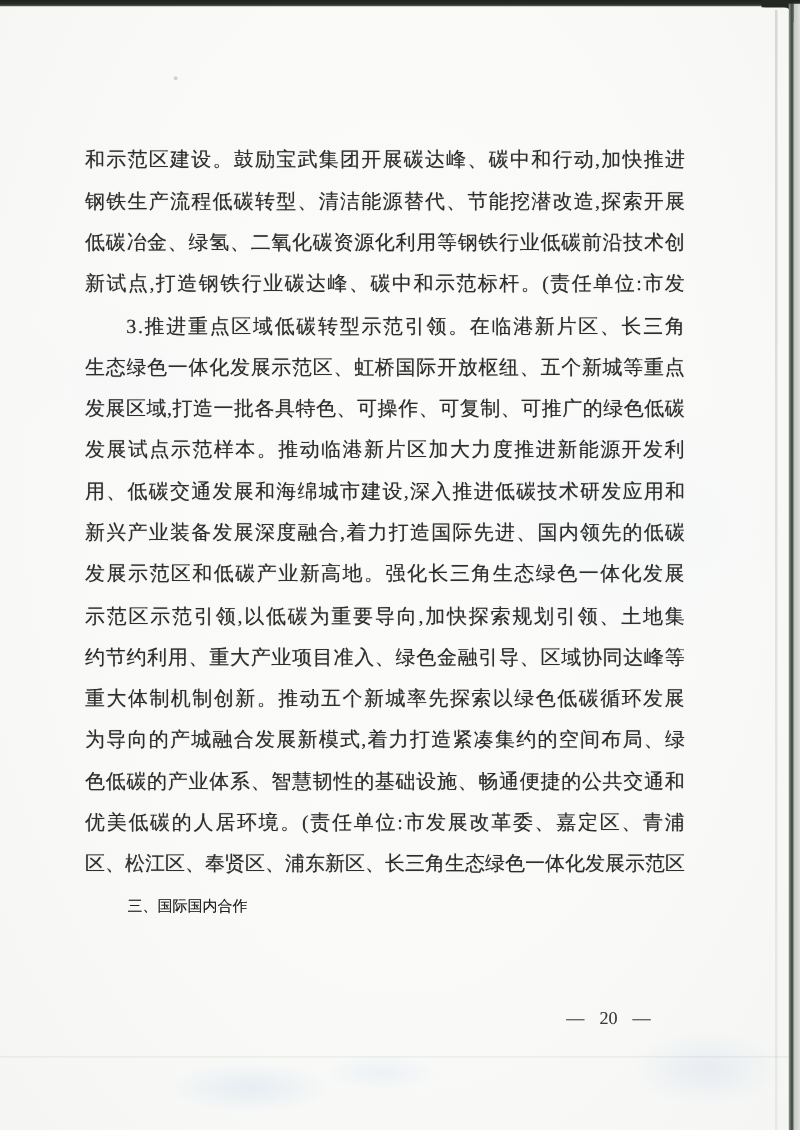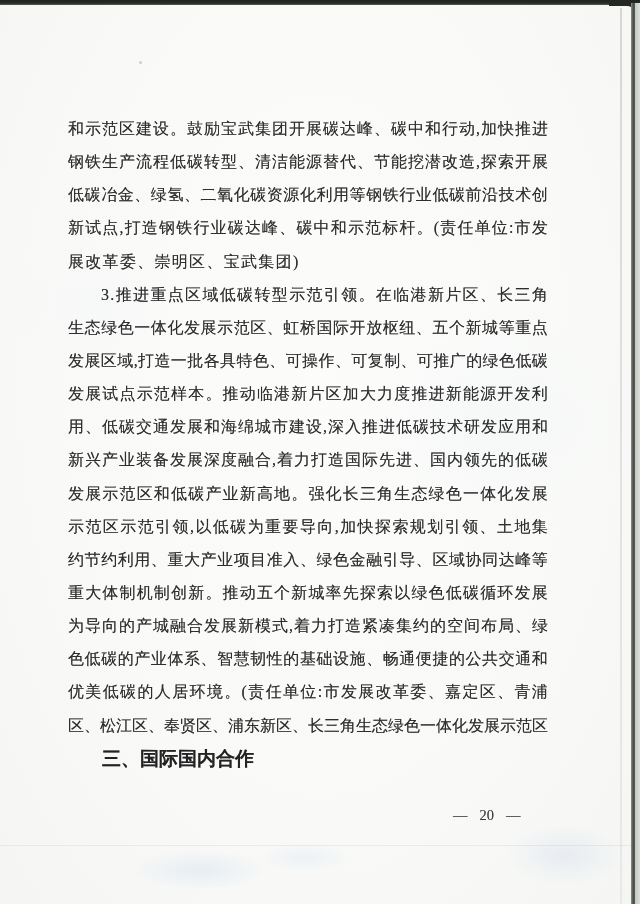--- a/index.html
+++ b/index.html
@@ -30,22 +30,22 @@
     radial-gradient(ellipse 200px 150px at 500px 420px, rgba(225,232,240,0.16), transparent 75%),
     radial-gradient(ellipse 120px 90px at 95px 305px, rgba(228,232,238,0.13), transparent 75%);}
   
   .text-block{position:absolute;top:112px;left:68px;width:480px;
     color:#2e2e2e;font-size:16px;text-shadow:0 0 0.6px rgba(46,46,46,0.55);}
   .line{height:33.15px;line-height:33.15px;white-space:nowrap;}
   .line.full{display:flex;justify-content:space-between;align-items:center;}
   .line.indent{padding-left:33px;}
   .line.end{letter-spacing:1.3px;}
   .heading{height:33.15px;line-height:33.15px;margin:0;padding-left:34px;
-    font-family:"DejaVu Sans","Liberation Sans",sans-serif;font-weight:bold;
-    font-size:19px;color:#232323;text-shadow:0 0 0.5px rgba(35,35,35,0.5);}
+    font-family:"DejaVu Sans","Liberation Sans",sans-serif;font-weight:normal;
+    font-size:12px;color:#232323;text-shadow:0 0 0.5px rgba(35,35,35,0.5);}
   .page-footer{position:absolute;top:807px;left:453px;display:flex;align-items:center;gap:12px;
     font-size:14.5px;color:#3b3b3b;text-shadow:0 0 0.5px rgba(60,60,60,0.4);}
 </style>
 </head>
 <body>
 
 <div class="canvas">
   <div class="stains"></div>
   <div class="top-strip"></div>
   <div class="corner-curve"></div>
@@ -174,21 +174,20 @@
         <span>。</span>
         <span>(</span>
         <span>责</span>
         <span>任</span>
         <span>单</span>
         <span>位</span>
         <span>:</span>
         <span>市</span>
         <span>发</span>
       </div>
-    <div class="line end">展改革委、崇明区、宝武集团)</div>
 
     <div class="line full indent">
         <span>3</span>
         <span>.</span>
         <span>推</span>
         <span>进</span>
         <span>重</span>
         <span>点</span>
         <span>区</span>
         <span>域</span>

